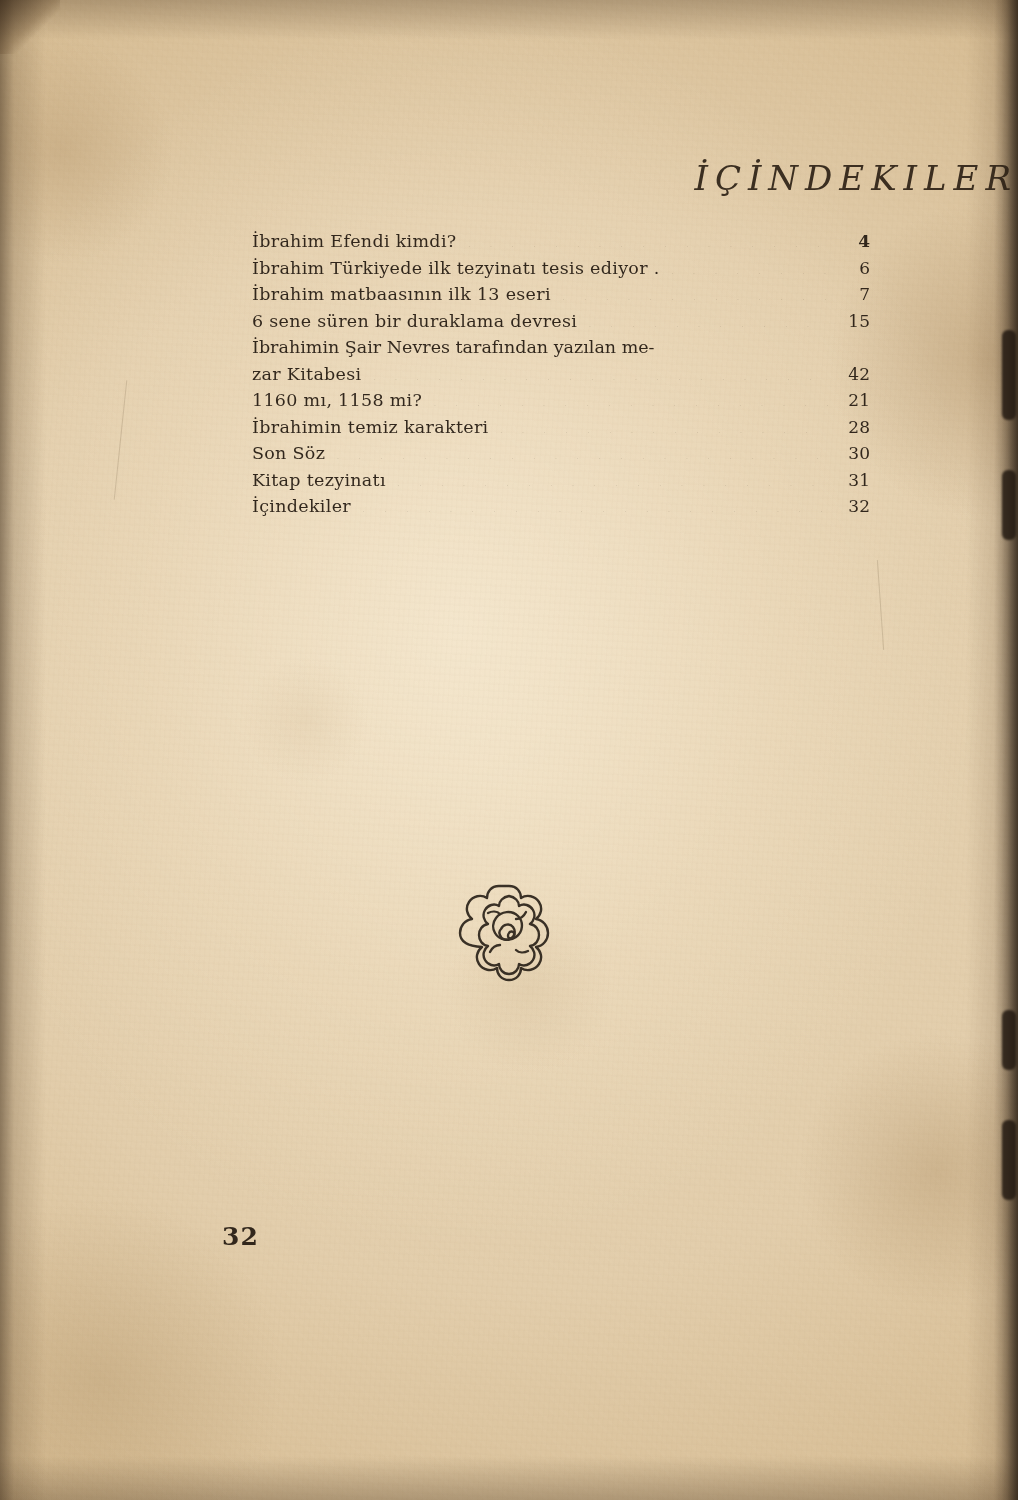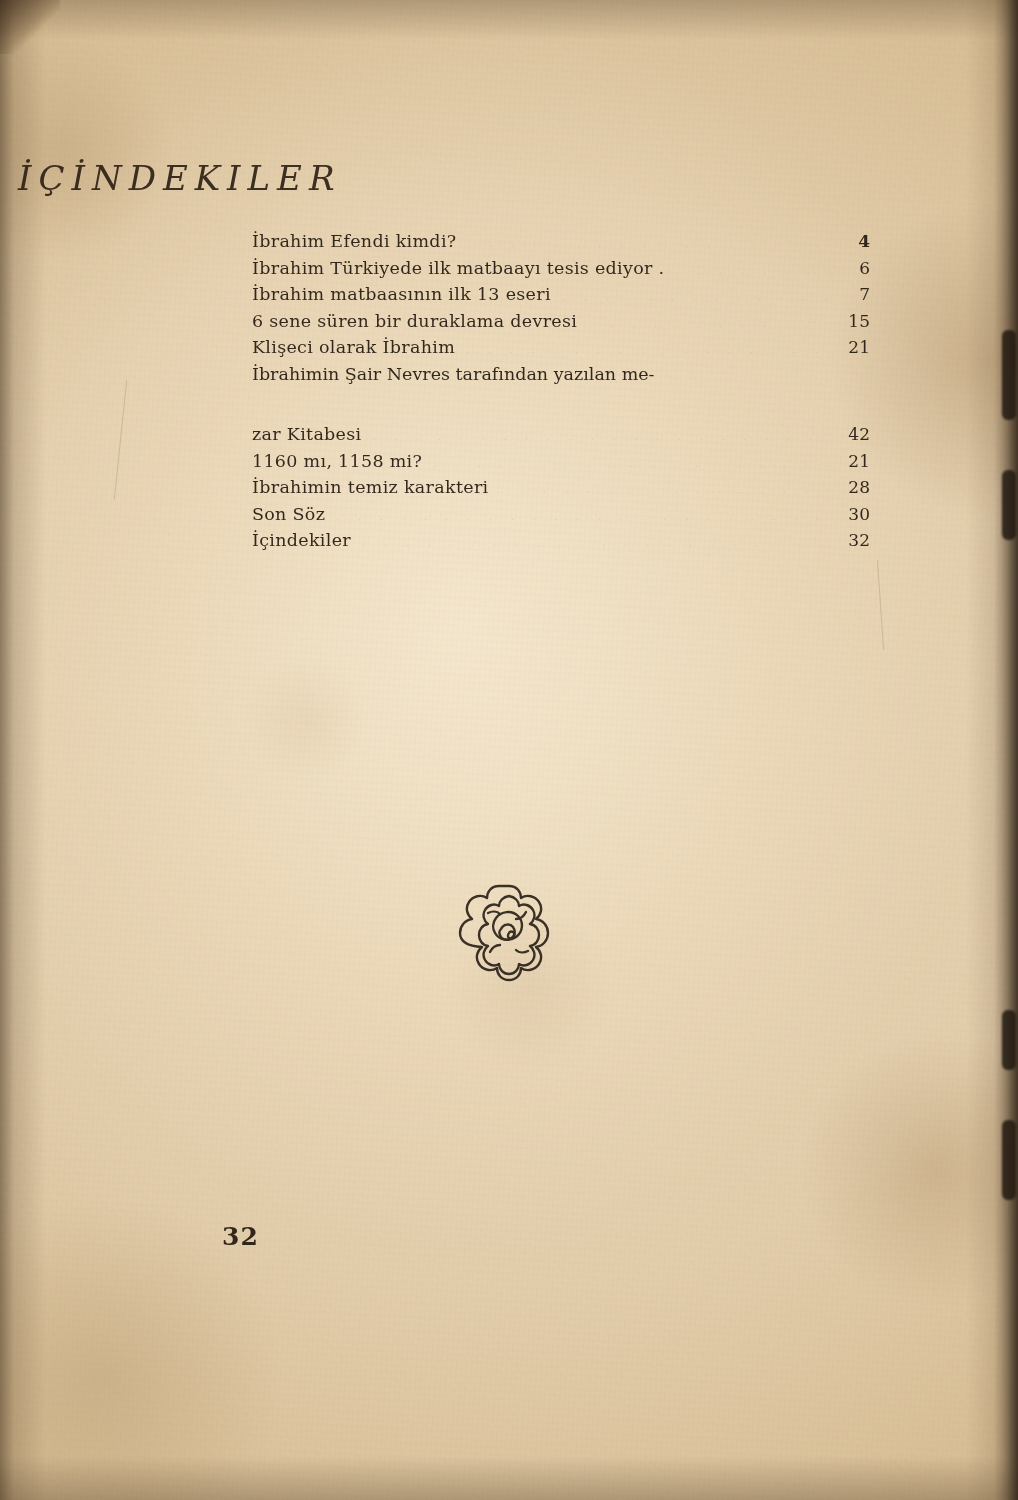--- a/index.html
+++ b/index.html
@@ -94,21 +94,21 @@
   .content {
     position: absolute;
     inset: 0;
   }
 
   .toc-title {
     position: absolute;
     top: 158px;
     left: 0;
     right: 0;
-    text-align: left;
+    text-align: right;
     font-family: "DejaVu Serif", serif;
     font-style: italic;
     font-size: 34px;
     letter-spacing: 7px;
     color: #2e2216;
     text-indent: 18px;
     opacity: 0.92;
   }
 
   .toc-list {
@@ -147,21 +147,21 @@
     content: ". . . . . . . . . . . . . . . . . . . . . . . . . . . . . . . . . .";
   }
   .toc-row .pg {
     flex: 0 0 auto;
     width: 34px;
     text-align: right;
     font-family: "DejaVu Serif", serif;
     font-size: 17px;
   }
   .toc-row.bold .pg { font-weight: bold; }
-  .toc-row.cont .label { padding-left: 0; margin-top: 34px; }
+  .toc-row.cont .label { padding-left: 0; }
 
   .wrap-line {
     font-family: "DejaVu Serif", serif;
     font-size: 17.5px;
     color: #241a11;
     line-height: 26.5px;
     opacity: 0.93;
     white-space: nowrap;
   }
 
@@ -220,43 +220,38 @@
 
     <div class="toc-list">
 
       <div class="toc-row bold">
         <span class="label">İbrahim Efendi kimdi?</span>
         <span class="leader"></span>
         <span class="pg">4</span>
       </div>
 
       <div class="toc-row">
-        <span class="label">İbrahim Türkiyede ilk matbaayı tesis ediyor .</span>
+        <span class="label">İbrahim Türkiyede ilk tezyinatı tesis ediyor .</span>
         <span class="leader"></span>
         <span class="pg">6</span>
       </div>
 
       <div class="toc-row">
         <span class="label">İbrahim matbaasının ilk 13 eseri</span>
         <span class="leader"></span>
         <span class="pg">7</span>
       </div>
 
       <div class="toc-row">
         <span class="label">6 sene süren bir duraklama devresi</span>
         <span class="leader"></span>
         <span class="pg">15</span>
       </div>
 
 
-      <div class="toc-row">
-        <span class="label">Klişeci olarak İbrahim</span>
-        <span class="leader"></span>
-        <span class="pg">21</span>
-      </div>
 
       <div class="wrap-line">İbrahimin Şair Nevres tarafından yazılan me-</div>
       <div class="toc-row cont">
         <span class="label">zar Kitabesi</span>
         <span class="leader"></span>
         <span class="pg">42</span>
       </div>
 
       <div class="toc-row">
         <span class="label">1160 mı, 1158 mi?</span>
@@ -269,20 +264,25 @@
         <span class="leader"></span>
         <span class="pg">28</span>
       </div>
 
       <div class="toc-row">
         <span class="label">Son Söz</span>
         <span class="leader"></span>
         <span class="pg">30</span>
       </div>
 
+      <div class="toc-row">
+        <span class="label">Kitap tezyinatı</span>
+        <span class="leader"></span>
+        <span class="pg">31</span>
+      </div>
 
       <div class="toc-row">
         <span class="label">İçindekiler</span>
         <span class="leader"></span>
         <span class="pg">32</span>
       </div>
 
     </div>
 
     <div class="ornament">

